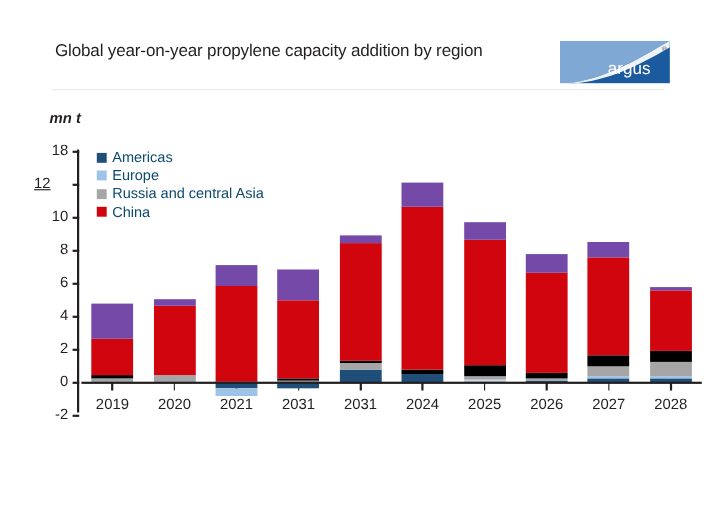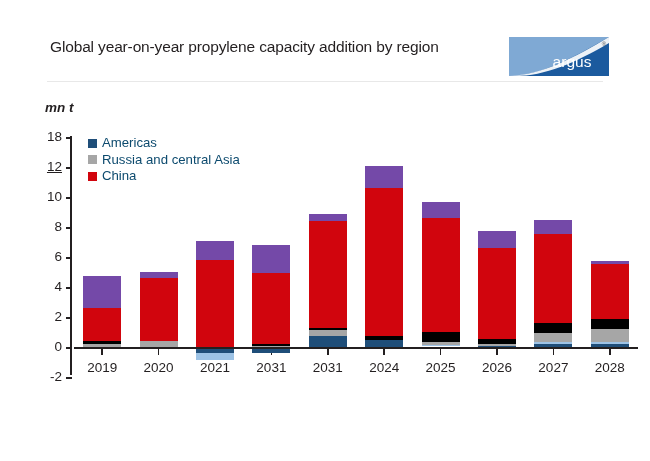--- a/index.html
+++ b/index.html
@@ -165,21 +165,21 @@
   </div>
 
   <div id="unit-label">mn t</div>
 
   <div id="axis-line"></div>
 
   <div id="ticks-layer">
       <div class="tick-mark" style="top: 137.25px;"></div>
       <div class="y-tick-label" style="left: 22px; top: 129px;">18</div>
       <div class="tick-mark" style="top: 167.25px;"></div>
-      <div class="y-tick-label" style="left: 22px; top: 159px; text-decoration: underline;">12</div>
+      <div class="y-tick-label" style="left: 6px; top: 159px; text-decoration: underline;">12</div>
       <div class="tick-mark" style="top: 197.25px;"></div>
       <div class="y-tick-label" style="left: 22px; top: 189px;">10</div>
       <div class="tick-mark" style="top: 227.25px;"></div>
       <div class="y-tick-label" style="left: 22px; top: 219px;">8</div>
       <div class="tick-mark" style="top: 257.25px;"></div>
       <div class="y-tick-label" style="left: 22px; top: 249px;">6</div>
       <div class="tick-mark" style="top: 287.25px;"></div>
       <div class="y-tick-label" style="left: 22px; top: 279px;">4</div>
       <div class="tick-mark" style="top: 317.25px;"></div>
       <div class="y-tick-label" style="left: 22px; top: 309px;">2</div>
@@ -279,20 +279,24 @@
         <div class="bar-seg" style="left: 590.8px; width: 38px; background: rgb(116, 73, 168); top: 260.7px; height: 3px;"></div>
       </div>
     </div>
 
   <div id="legend">
       <div class="legend-row">
         <span class="legend-swatch" style="background: rgb(31, 78, 121);"></span>
         <span class="legend-text">Americas</span>
       </div>
       <div class="legend-row">
+        <span class="legend-swatch" style="background: rgb(157, 195, 230);"></span>
+        <span class="legend-text">Europe</span>
+      </div>
+      <div class="legend-row">
         <span class="legend-swatch" style="background: rgb(166, 166, 166);"></span>
         <span class="legend-text">Russia and central Asia</span>
       </div>
       <div class="legend-row">
         <span class="legend-swatch" style="background: rgb(209, 5, 13);"></span>
         <span class="legend-text">China</span>
       </div>
     </div>
 
 <div id="zero-line" style="position: absolute; left: 74px; width: 564px; top: 347px; height: 2px; background: rgb(35, 31, 32);"></div>

